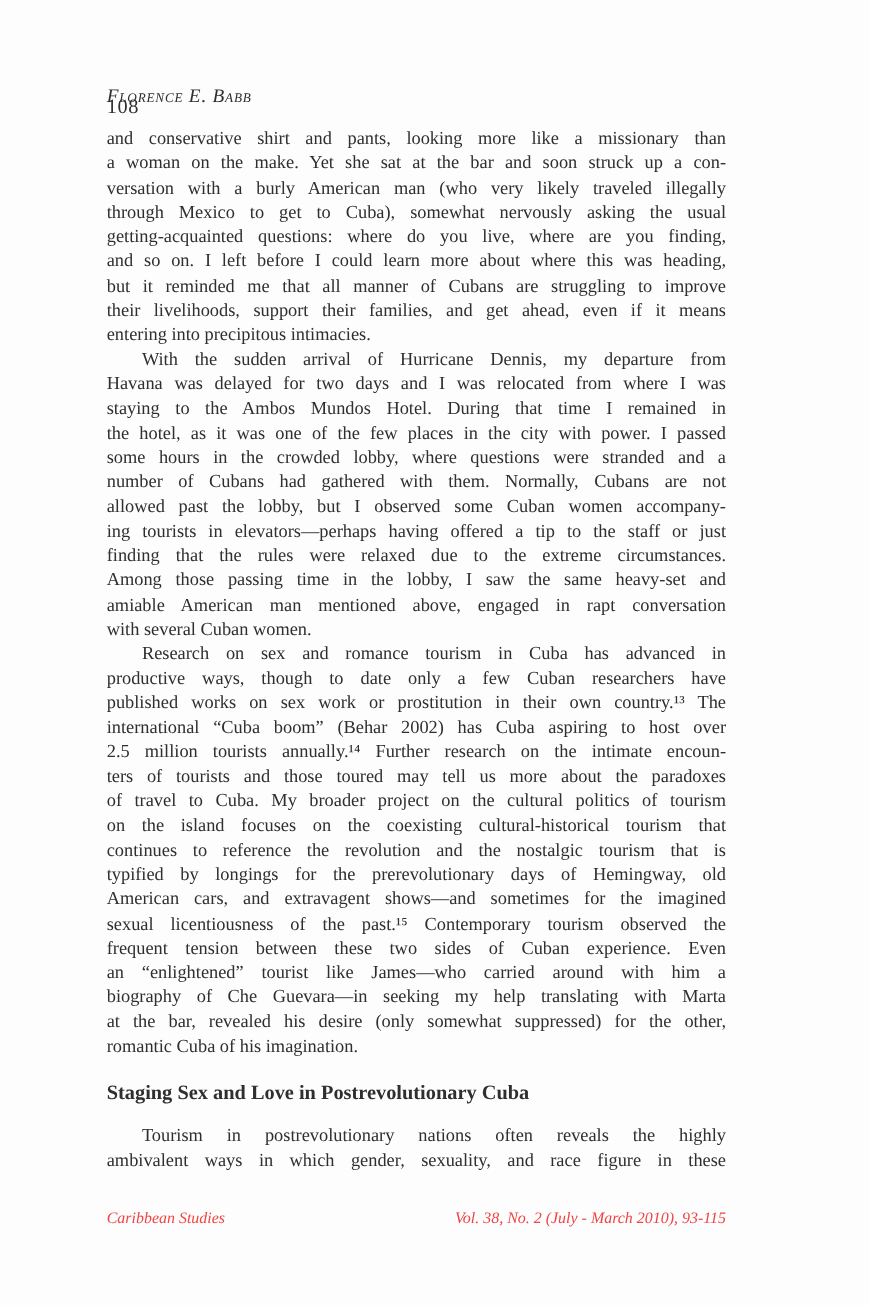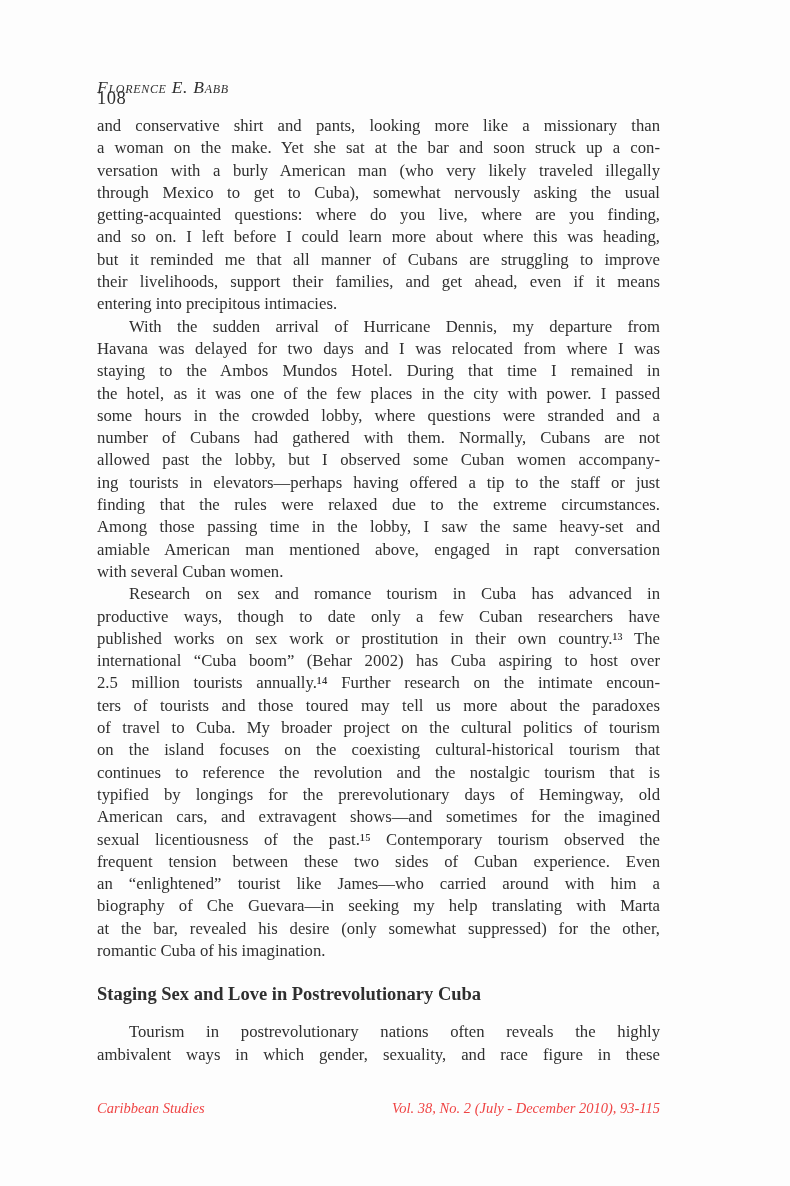--- a/index.html
+++ b/index.html
@@ -134,16 +134,16 @@
     <div id="paras-after">
         <div class="paragraph">
           <div class="line indent">Tourism in postrevolutionary nations often reveals the highly</div>
           <div class="line">ambivalent ways in which gender, sexuality, and race figure in these</div>
         </div>
       </div>
   </div>
 
   <div class="page-footer">
     <span>Caribbean Studies</span>
-    <span>Vol. 38, No. 2 (July - December 2010), 93-115</span>
+    <span>Vol. 38, No. 2 (July - March 2010), 93-115</span>
   </div>
 
 </div>
 
 </body></html>

